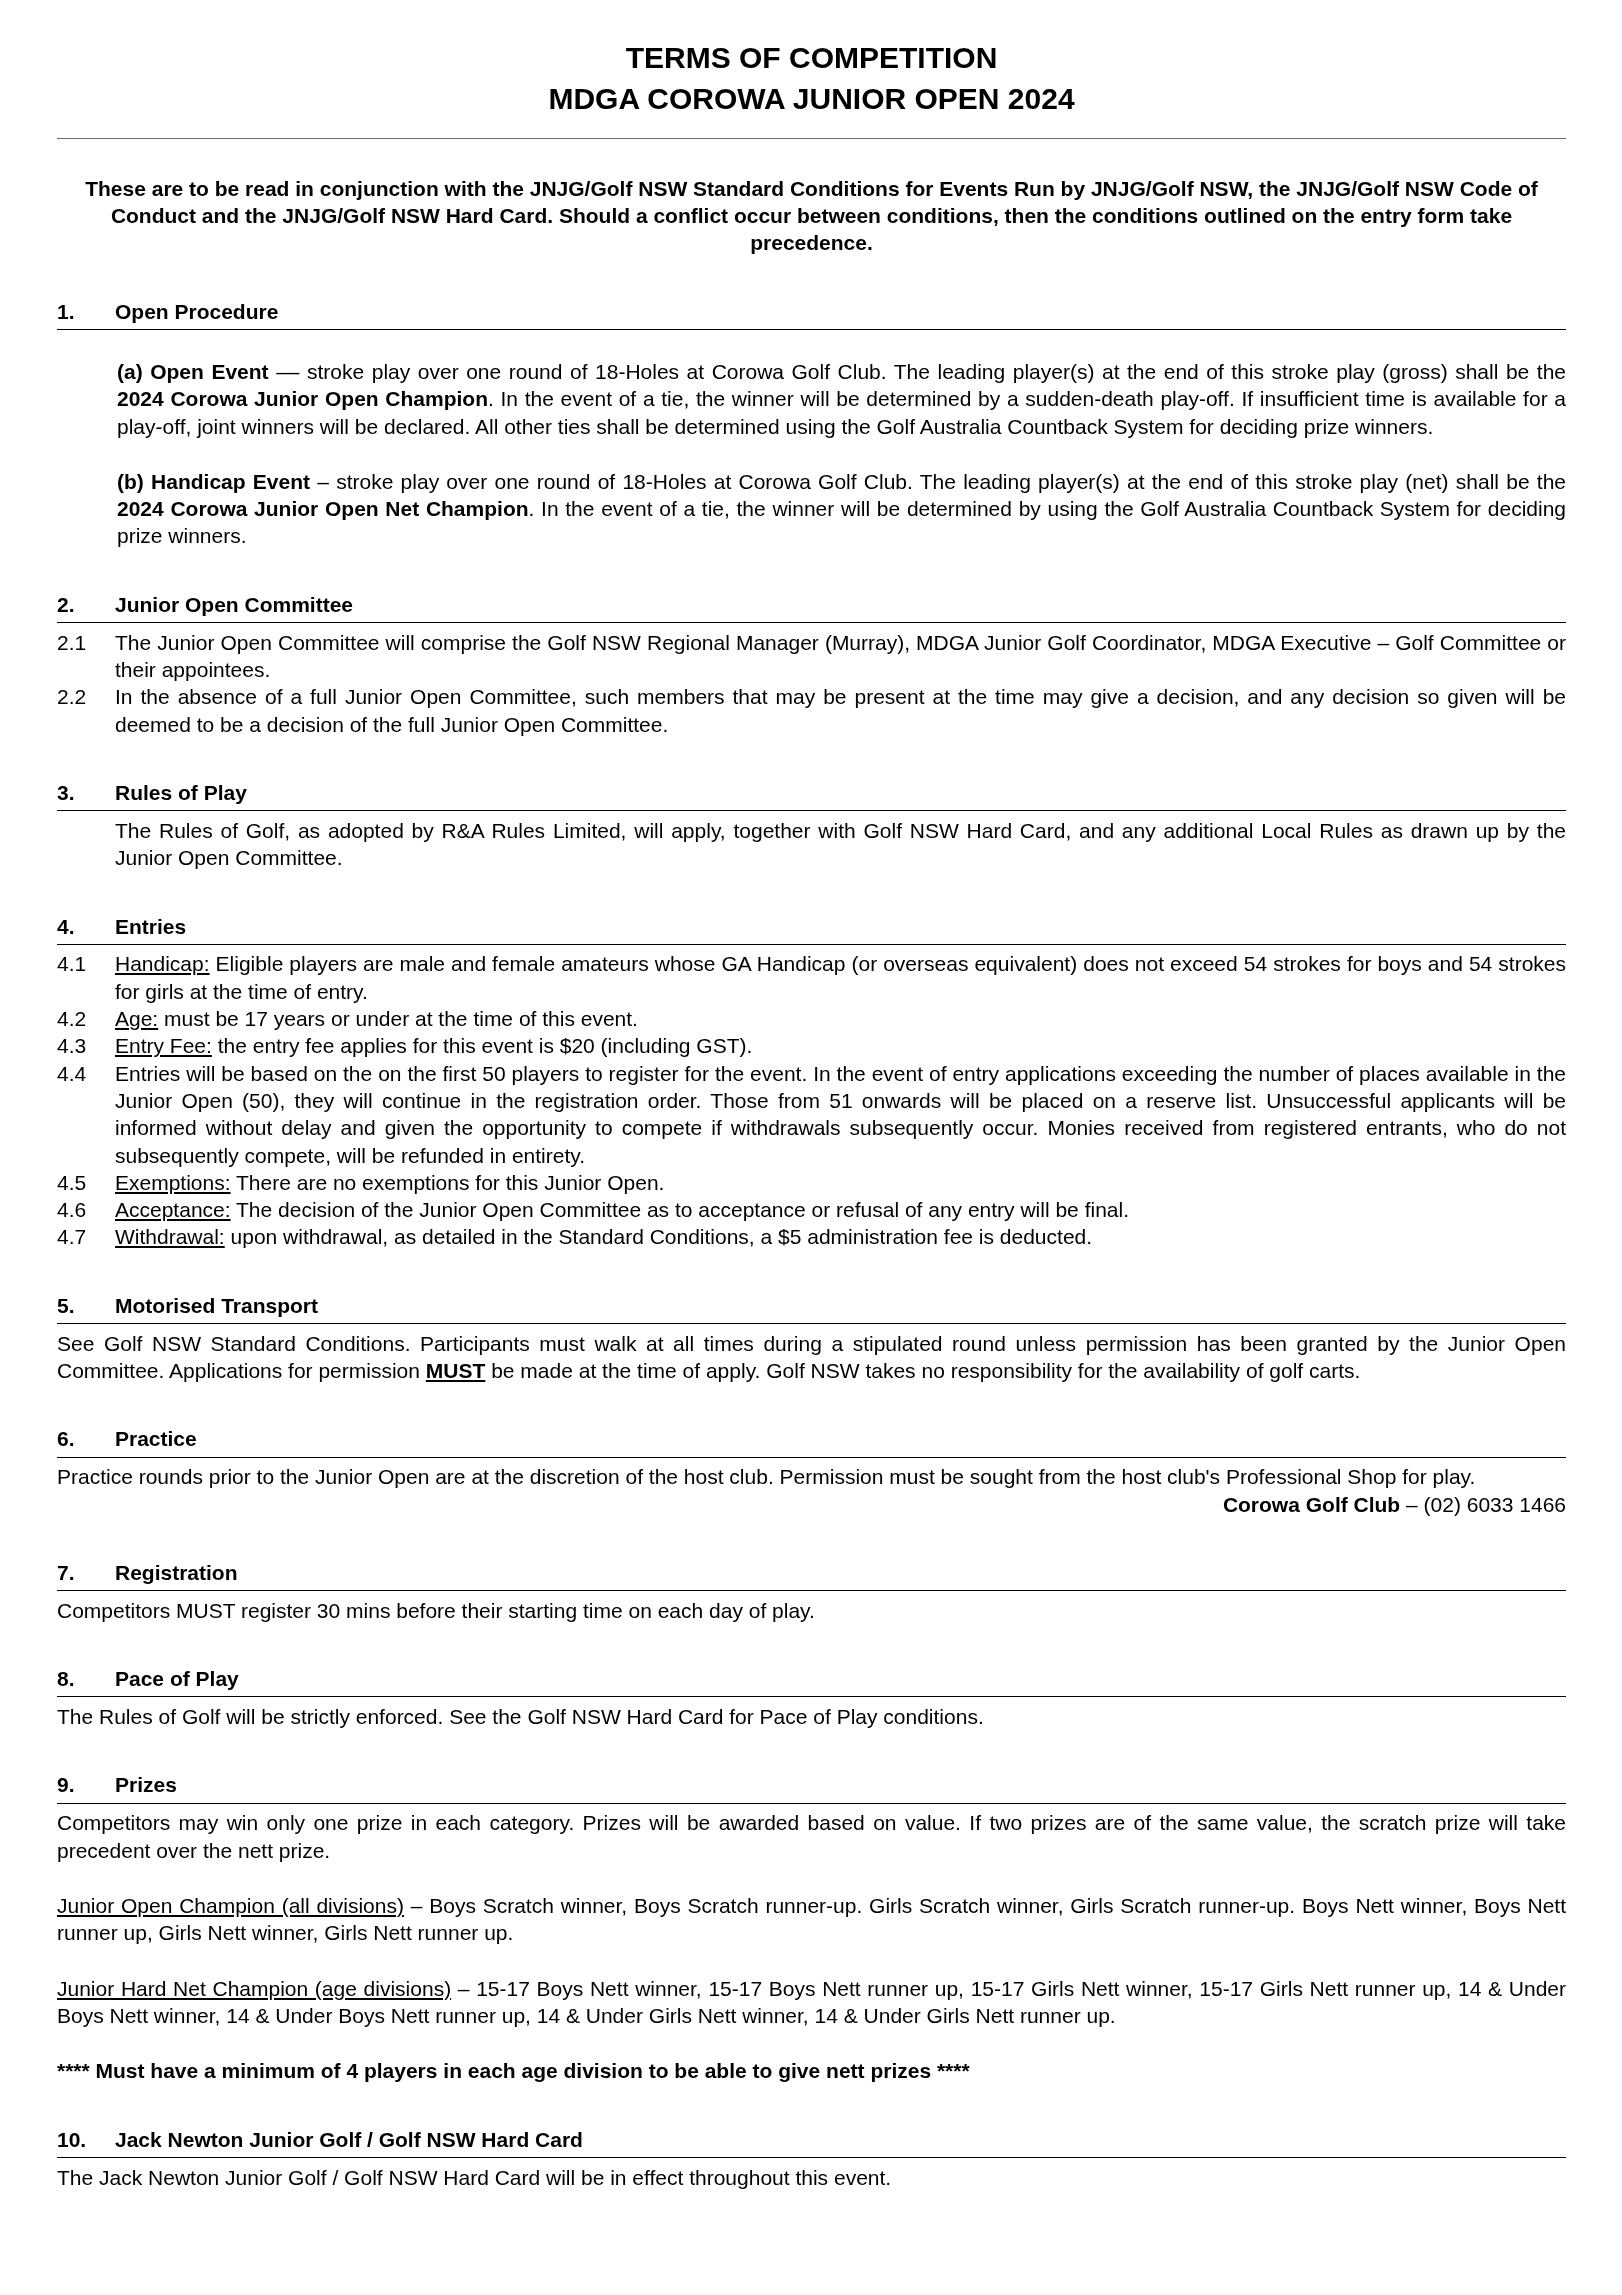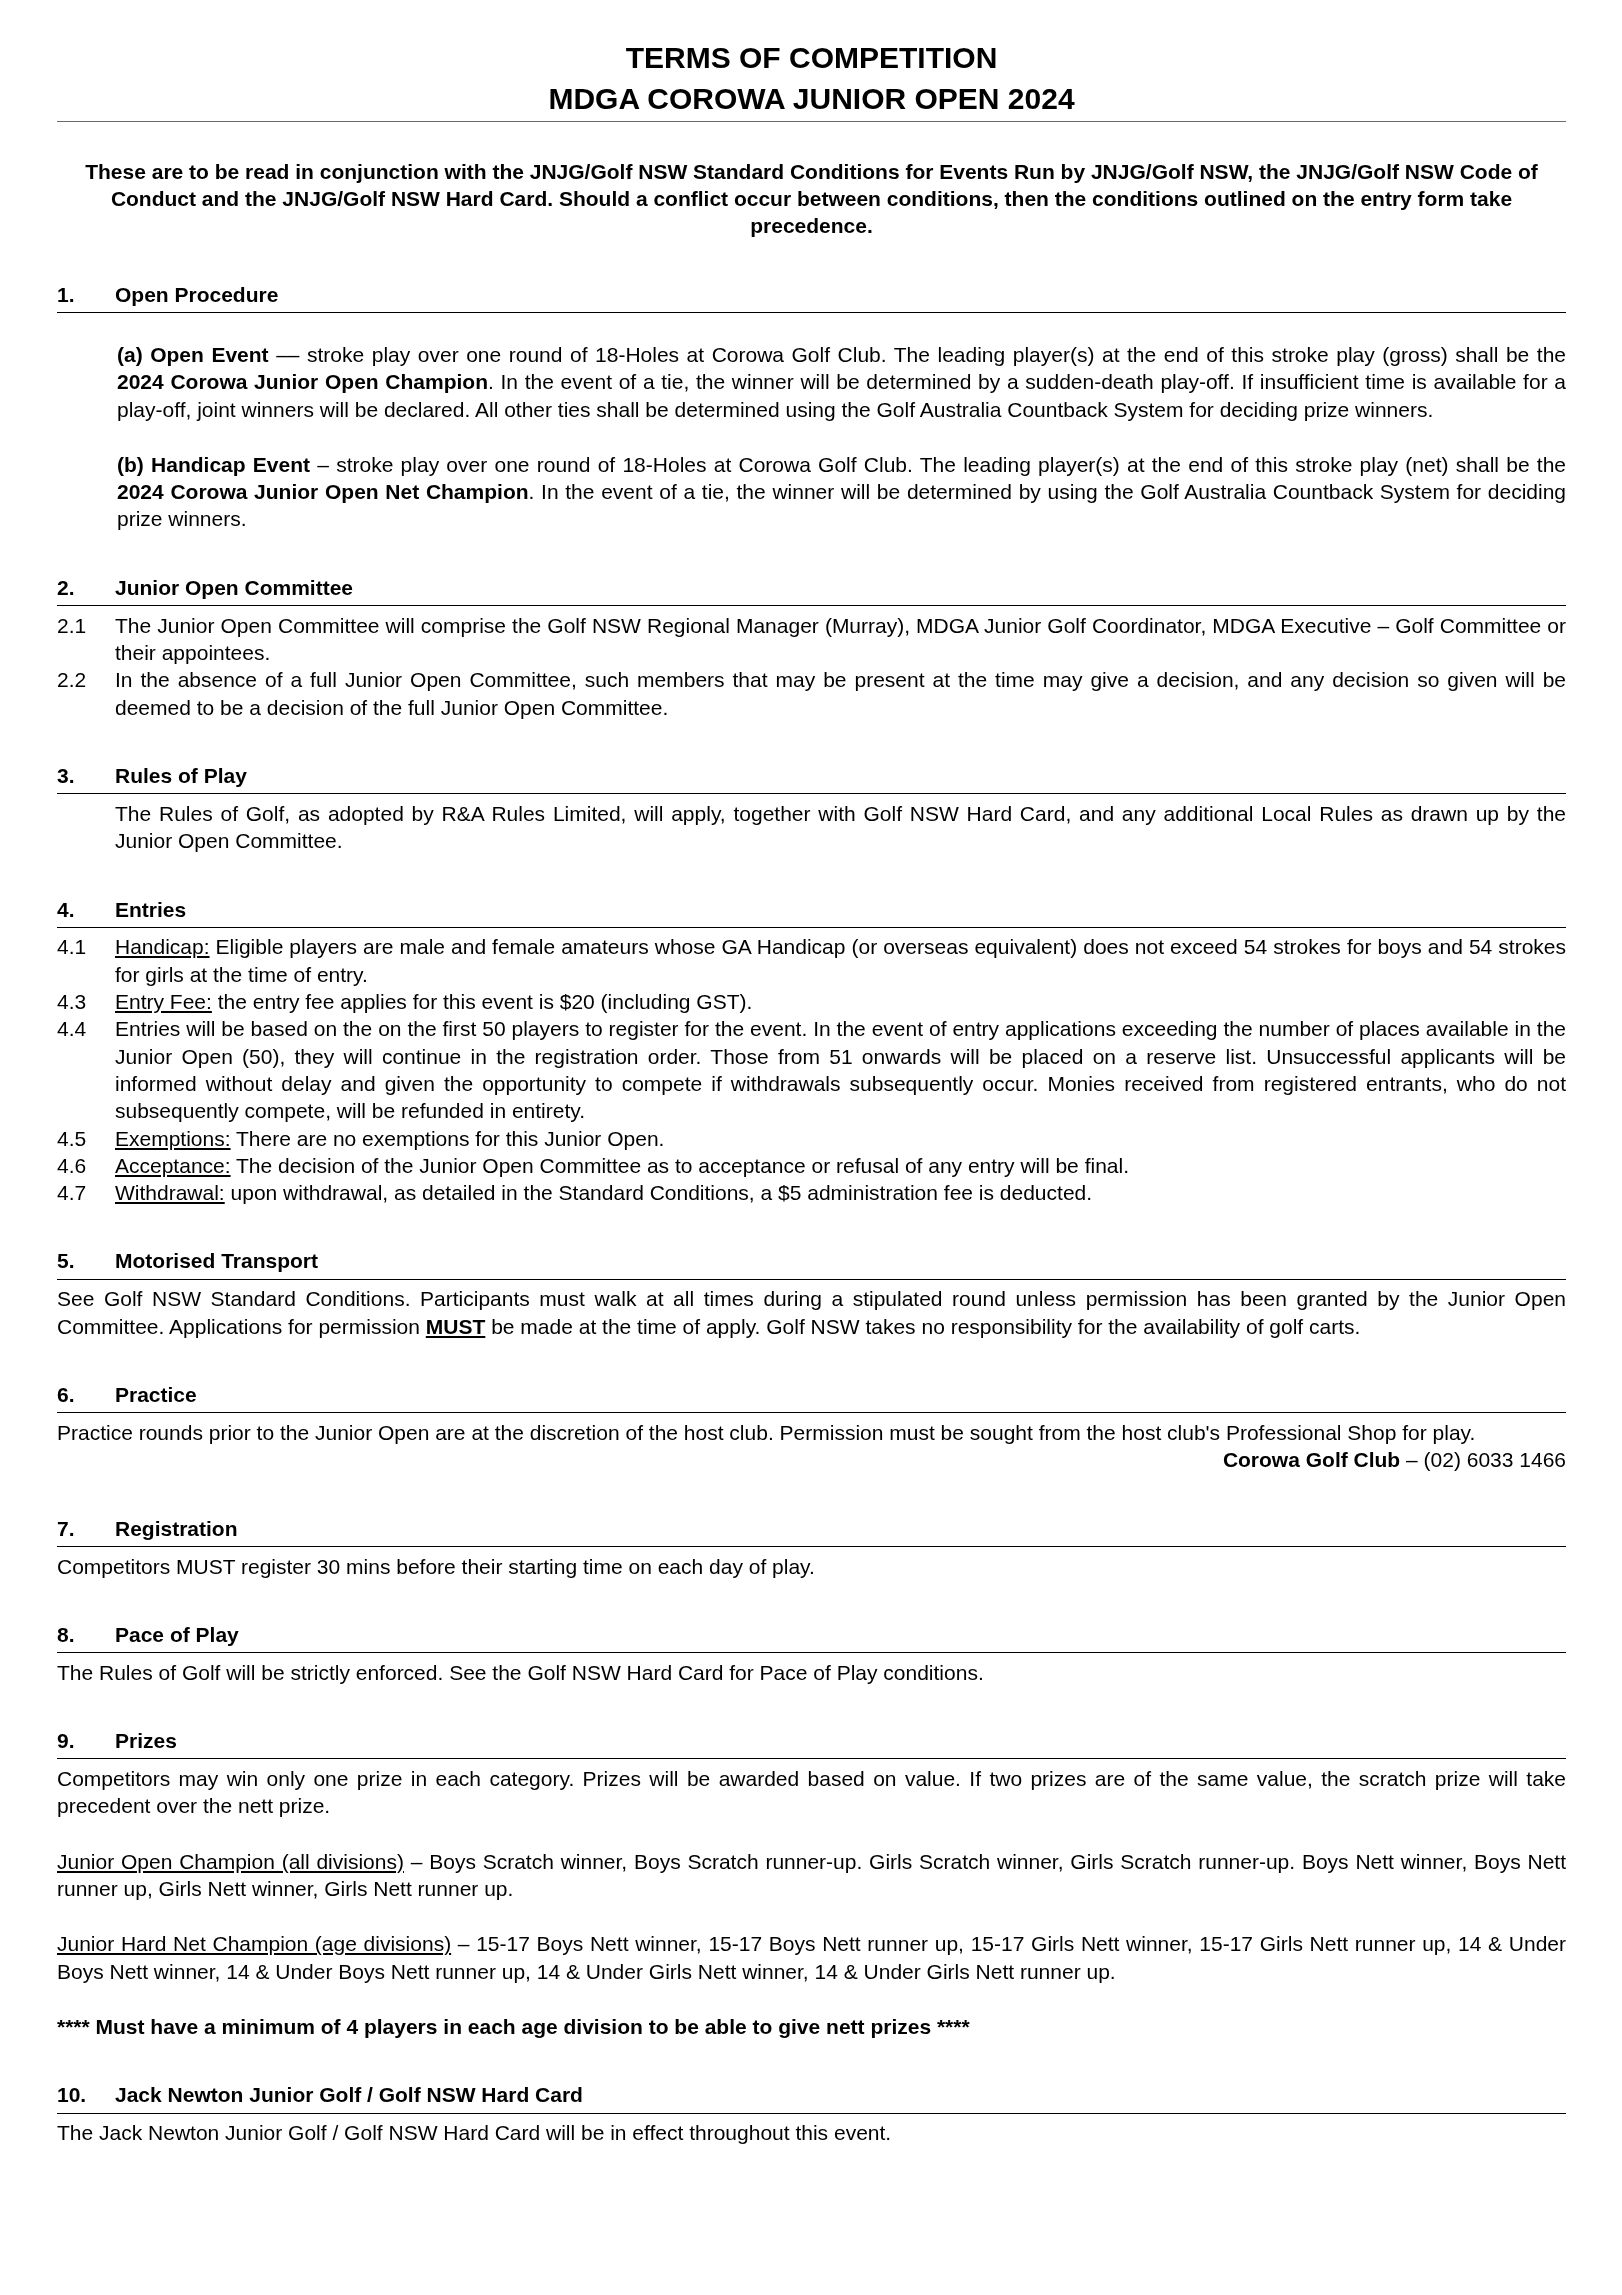--- a/index.html
+++ b/index.html
@@ -14,21 +14,21 @@
     font-family: "Liberation Sans", sans-serif;
     font-size: 21px;
     line-height: 1.3;
     overflow: hidden;
   }
   .title-block {
     text-align: center;
     font-weight: bold;
     font-size: 30px;
     line-height: 1.38;
-    padding-bottom: 1px;
+    padding-bottom: 18px;
     border-bottom: 1.6px solid #6b6b6b;
   }
   .intro {
     margin: 36px 0 0 0;
     font-weight: bold;
     text-align: center;
   }
   .sec { margin-top: 41px; }
   .sec-head {
     display: flex;
@@ -97,20 +97,24 @@
   <section class="sec">
     <div class="sec-head">
       <span class="num">4.</span>
       <span>Entries</span>
     </div>
     <div class="clause">
       <span class="num">4.1</span>
       <p class="ctext"><span class="u">Handicap:</span><span> Eligible players are male and female amateurs whose GA Handicap (or overseas equivalent) does not exceed 54 strokes for boys and 54 strokes for girls at the time of entry.</span></p>
     </div>
     <div class="clause">
+      <span class="num">4.2</span>
+      <p class="ctext"><span class="u">Age:</span><span> must be 17 years or under at the time of this event.</span></p>
+    </div>
+    <div class="clause">
       <span class="num">4.3</span>
       <p class="ctext"><span class="u">Entry Fee:</span><span> the entry fee applies for this event is $20 (including GST).</span></p>
     </div>
     <div class="clause">
       <span class="num">4.4</span>
       <p class="ctext">Entries will be based on the on the first 50 players to register for the event.  In the event of entry applications exceeding the number of places available in the Junior Open (50), they will continue in the registration order. Those from 51 onwards will be placed on a reserve list. Unsuccessful applicants will be informed without delay and given the opportunity to compete if withdrawals subsequently occur.  Monies received from registered entrants, who do not subsequently compete, will be refunded in entirety.</p>
     </div>
     <div class="clause">
       <span class="num">4.5</span>
       <p class="ctext"><span class="u">Exemptions:</span><span> There are no exemptions for this Junior Open.</span></p>

